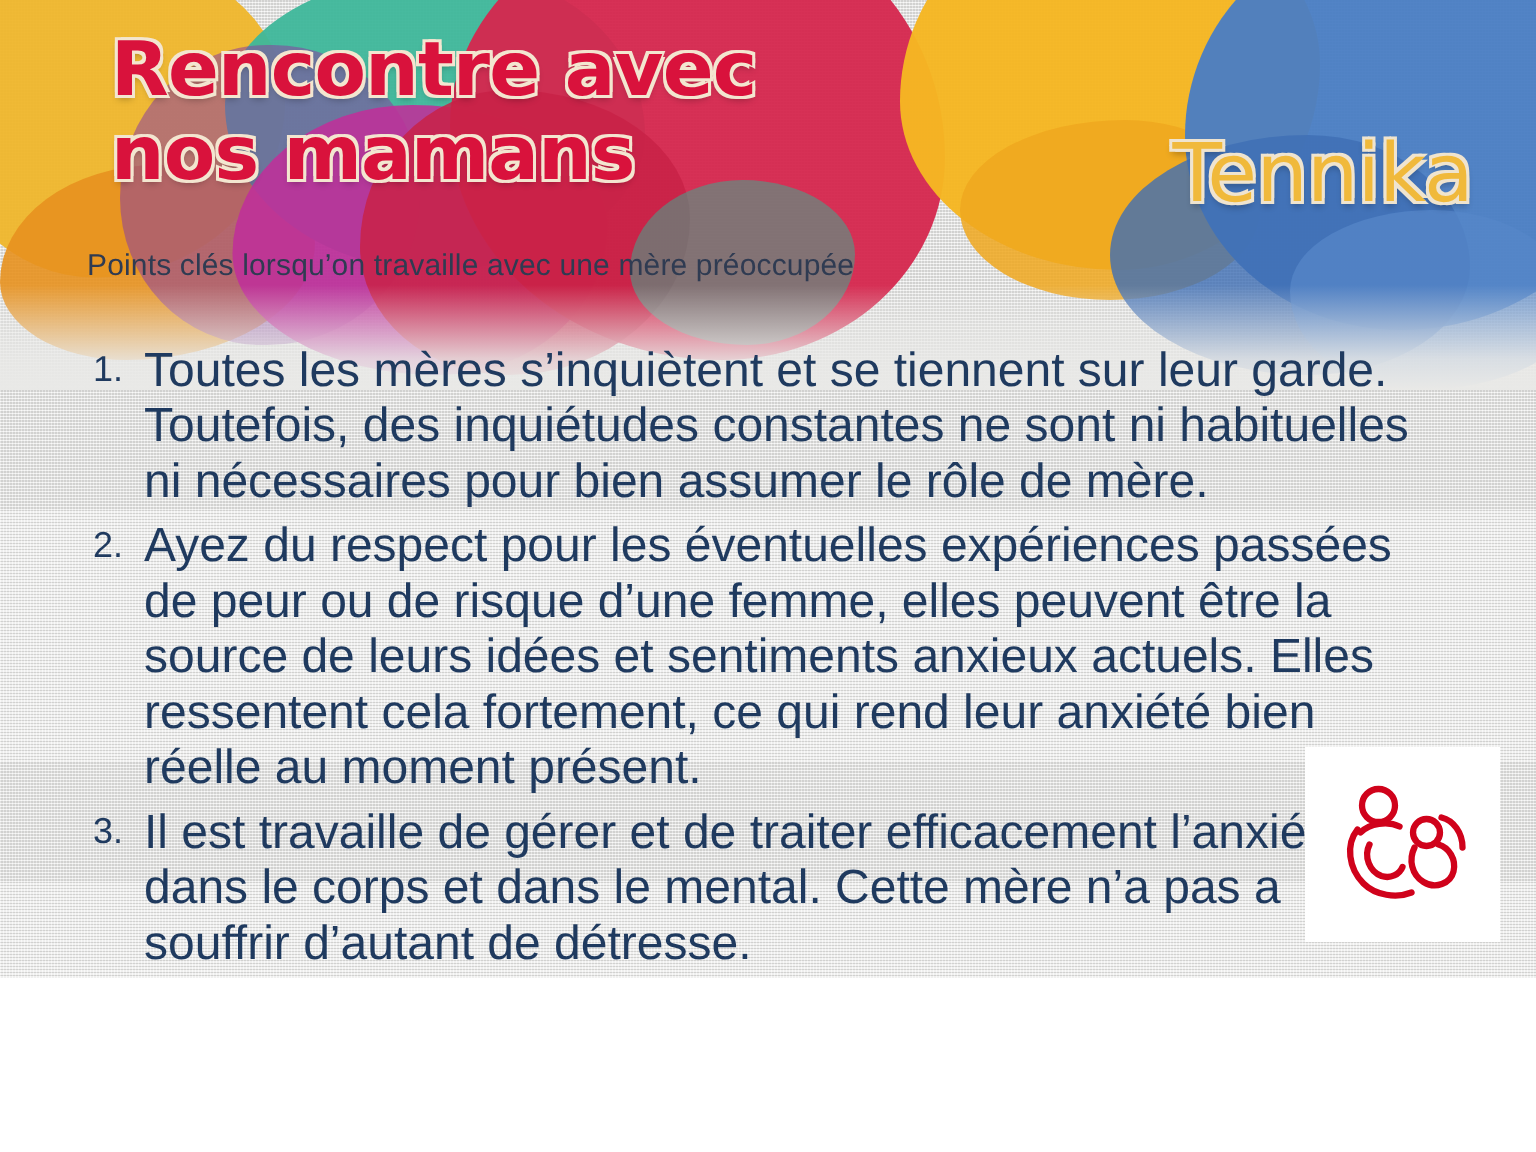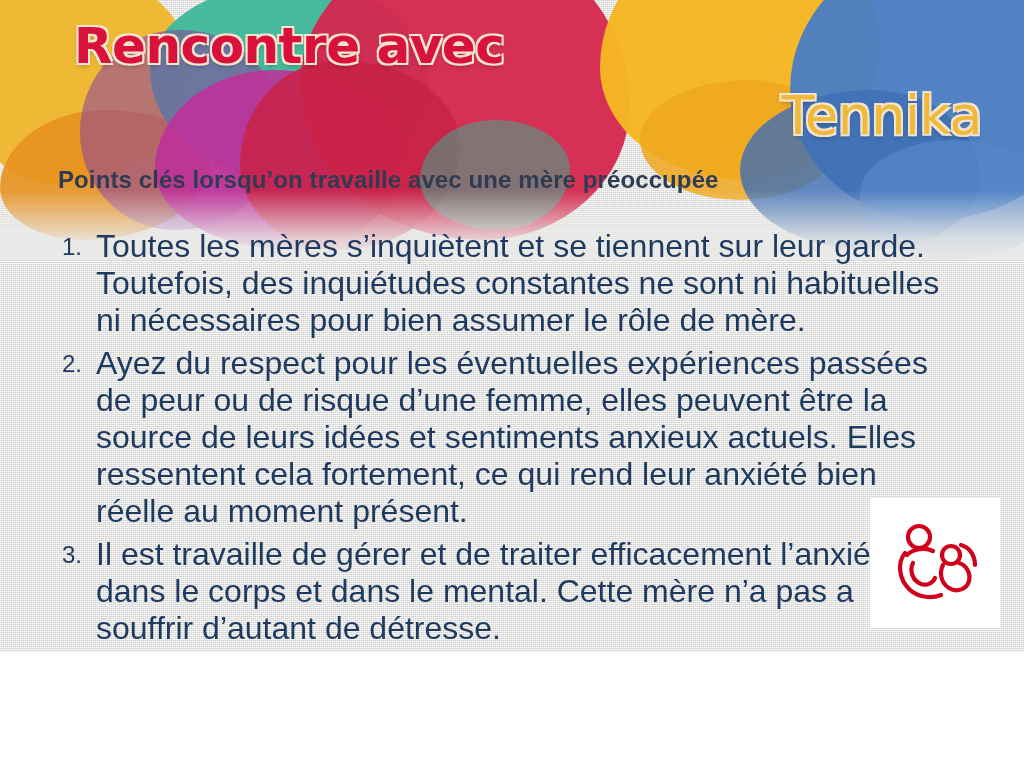--- a/index.html
+++ b/index.html
@@ -172,24 +172,23 @@
     text-shadow:
       -2px -2px 0 #efe4cf, 2px -2px 0 #efe4cf,
       -2px 2px 0 #efe4cf, 2px 2px 0 #efe4cf,
       0 3px 5px rgba(0,0,0,0.3);
   }
   .subtitle {
     position: absolute;
     left: 58px;
     top: 166px;
     z-index: 3;
-    font-size: 24px;
+    font-size: 20px;
     color: #2f3b52;
     letter-spacing: 0.1px;
-    font-weight: bold;
   }
 
   
   .points {
     position: absolute;
     left: 58px;
     top: 228px;
     width: 900px;
     z-index: 3;
     color: #1f3a5f;
@@ -249,20 +248,21 @@
     <div class="blob b-yellow-mid"></div>
     <div class="blob b-yellow-mid2"></div>
     <div class="blob b-blue"></div>
     <div class="blob b-blue2"></div>
     <div class="blob b-blue3"></div>
     <div class="band-fade"></div>
   </div>
 
   <div class="title">
     <div>Rencontre avec</div>
+    <div>nos mamans</div>
   </div>
 
   <div class="brand">Tennika</div>
 
   <div class="subtitle">Points clés lorsqu’on travaille avec une mère préoccupée</div>
 
   <div class="points">
     <div class="point">
       <div class="num">1.</div>
       <div class="ptext">Toutes les mères s’inquiètent et se tiennent sur leur garde. Toutefois, des inquiétudes constantes ne sont ni habituelles ni nécessaires pour bien assumer le rôle de mère.</div>

